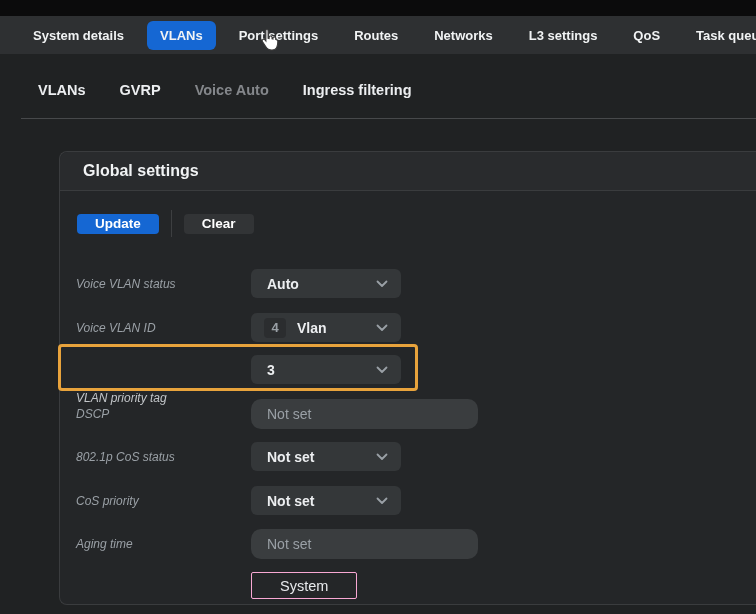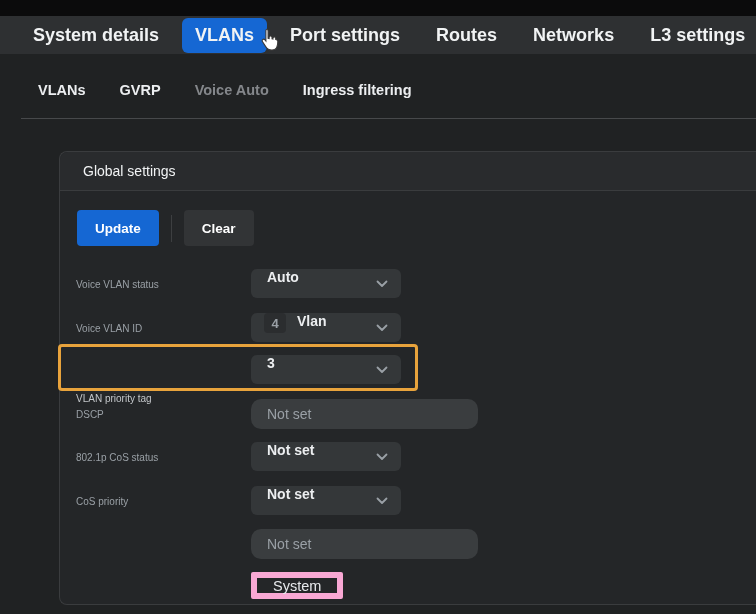--- a/index.html
+++ b/index.html
@@ -12,21 +12,21 @@
   }
   
   .top-strip { position:absolute; left:0; top:0; width:756px; height:16px; background:#0b0b0c; }
 
   
   .navbar {
     position:absolute; left:0; top:16px; width:756px; height:38px;
     background:#2e3032; display:flex; align-items:center; padding-left:20px; gap:10px;
   }
   .nav-item {
-    color:#f1f3f4; font-size:18px; font-weight:700; padding:7px 13px; border-radius:6px;
+    color:#f1f3f4; font-size:13px; font-weight:700; padding:7px 13px; border-radius:6px;
     white-space:nowrap; cursor:pointer;
   }
   .nav-item.active { background:#1567d3; }
 
   
   .tabs { position:absolute; left:38px; top:82px; display:flex; gap:34px; align-items:center; }
   .tab { color:#eceef0; font-size:14.5px; font-weight:700; white-space:nowrap; cursor:pointer; }
   .tab.dim { color:#84878b; }
   .tabs-divider { position:absolute; left:21px; top:118px; width:735px; height:1px; background:#47494b; }
 
@@ -34,62 +34,62 @@
   .panel {
     position:absolute; left:59px; top:151px; width:700px; height:454px;
     background:#242628; border:1px solid #3a3c3e; border-right:none;
     border-radius:8px 0 0 8px;
   }
   .panel-header {
     position:absolute; left:0; top:0; width:100%; height:39px;
     background:#292b2d; border-bottom:1px solid #3a3c3e; border-radius:8px 0 0 0;
     display:flex; align-items:center; padding-left:23px;
   }
-  .panel-title { color:#f1f3f4; font-size:14px; font-weight:400;text-align:center; }
+  .panel-title { color:#f1f3f4; font-size:16px; font-weight:700;text-align:center; }
 
   
   .btn-row { position:absolute; left:17px; top:58px; display:flex; align-items:center; }
   .btn {
-    height:36px; padding:0 18px; border:none; border-radius:4px;
+    height:20px; padding:0 18px; border:none; border-radius:4px;
     font-family:"Liberation Sans", sans-serif; font-size:13.5px; font-weight:700;
     color:#ffffff; cursor:pointer; display:flex; align-items:center;
   }
   .btn.primary { background:#1567d3; }
   .btn.secondary { background:#323436; }
   .btn-divider { width:1px; height:27px; background:#3d3f41; margin:0 12px; }
 
   
   .row { position:absolute; left:0; width:100%; height:30px; }
   .row-label {
     position:absolute; left:16px; top:0; height:30px; display:flex; align-items:center;
-    color:#9aa0a6; font-size:10px;
+    color:#9aa0a6; font-size:12px;font-style:italic;
   }
   .row.hl-label .row-label { color:#c3c6c9;margin-top:28px; }
   .dropdown {
     position:absolute; left:191px; top:0; width:150px; height:29px;
-    background:#343739; border-radius:6px; display:flex; 
+    background:#343739; border-radius:6px; display:flex; align-items:center;
     padding-left:16px; cursor:pointer;
   }
   .dd-value { color:#eceef0; font-size:14px; font-weight:700; }
   .dd-badge {
     min-width:22px; height:20px; background:#2b2d2f; border-radius:4px;
     color:#9aa0a6; font-size:13px; font-weight:700;
     display:flex; align-items:center; justify-content:center;
     margin-left:-3px; margin-right:11px; padding:0 5px;
   }
   .chev { position:absolute; right:13px; top:11px; }
   .text-input {
     position:absolute; left:191px; top:0; width:227px; height:30px;
     background:#3a3d3f; border:none; border-radius:10px; padding-left:16px;
     color:#eceef0; font-size:14px; font-family:"Liberation Sans", sans-serif;
   }
   .text-input::placeholder { color:#9aa0a6; opacity:1; }
   .static-badge {
     position:absolute; left:191px; top:0; height:27px;
-    border:6px solid #f9a8d4; border-radius:2px; padding:0 16px;
+    border:1px solid #f9a8d4; border-radius:2px; padding:0 28px;
     display:flex; align-items:center; color:#e8eaed; font-size:14.5px; font-weight:500;
     background:transparent;
   }
 
   
   .highlight-box {
     position:absolute; left:-2px; top:192px; width:360px; height:47px;
     border:3px solid #e8a33c; border-radius:4px; pointer-events:none;
   }
 
@@ -182,20 +182,21 @@
     <div class="row-label">CoS priority</div>
     <div class="dropdown">
       <span class="dd-value">Not set</span>
       <svg class="chev" width="12" height="8" viewBox="0 0 12 8">
           <path d="M1.5 1.5 L6 6 L10.5 1.5" stroke="#9aa0a6" stroke-width="1.8" fill="none" stroke-linecap="round" stroke-linejoin="round"></path>
         </svg>
     </div>
   </div>
 
   <div class="row" style="top:377px">
+    <div class="row-label">Aging time</div>
     <input class="text-input" type="text" placeholder="Not set" style="">
   </div>
 
   <div class="row" style="top:420px">
     <div class="static-badge">System</div>
   </div>
 </div>
 
 <svg class="cursor" width="22" height="26" viewBox="0 0 24 28">
   <path d="M9.2 2.2c1 0 1.8.8 1.8 1.8v8.2l1.1.2v-1.1c0-.9.7-1.6 1.6-1.6.9 0 1.6.7 1.6 1.6v1.5l1 .2v-.9c0-.8.7-1.5 1.5-1.5s1.5.7 1.5 1.5v1.3l.9.3c.8.3 1.4 1 1.4 1.9 0 .2-.3 3.8-.8 5.4-.5 1.6-2 4-5.8 4-3.4 0-5-1.3-6.6-3.8l-3.6-5.5c-.5-.8-.3-1.8.5-2.3.7-.5 1.7-.3 2.3.4l1 1.2V4c0-1 .8-1.8 1.6-1.8z" fill="#ffffff" stroke="#3a3a3a" stroke-width="1.2"></path>

